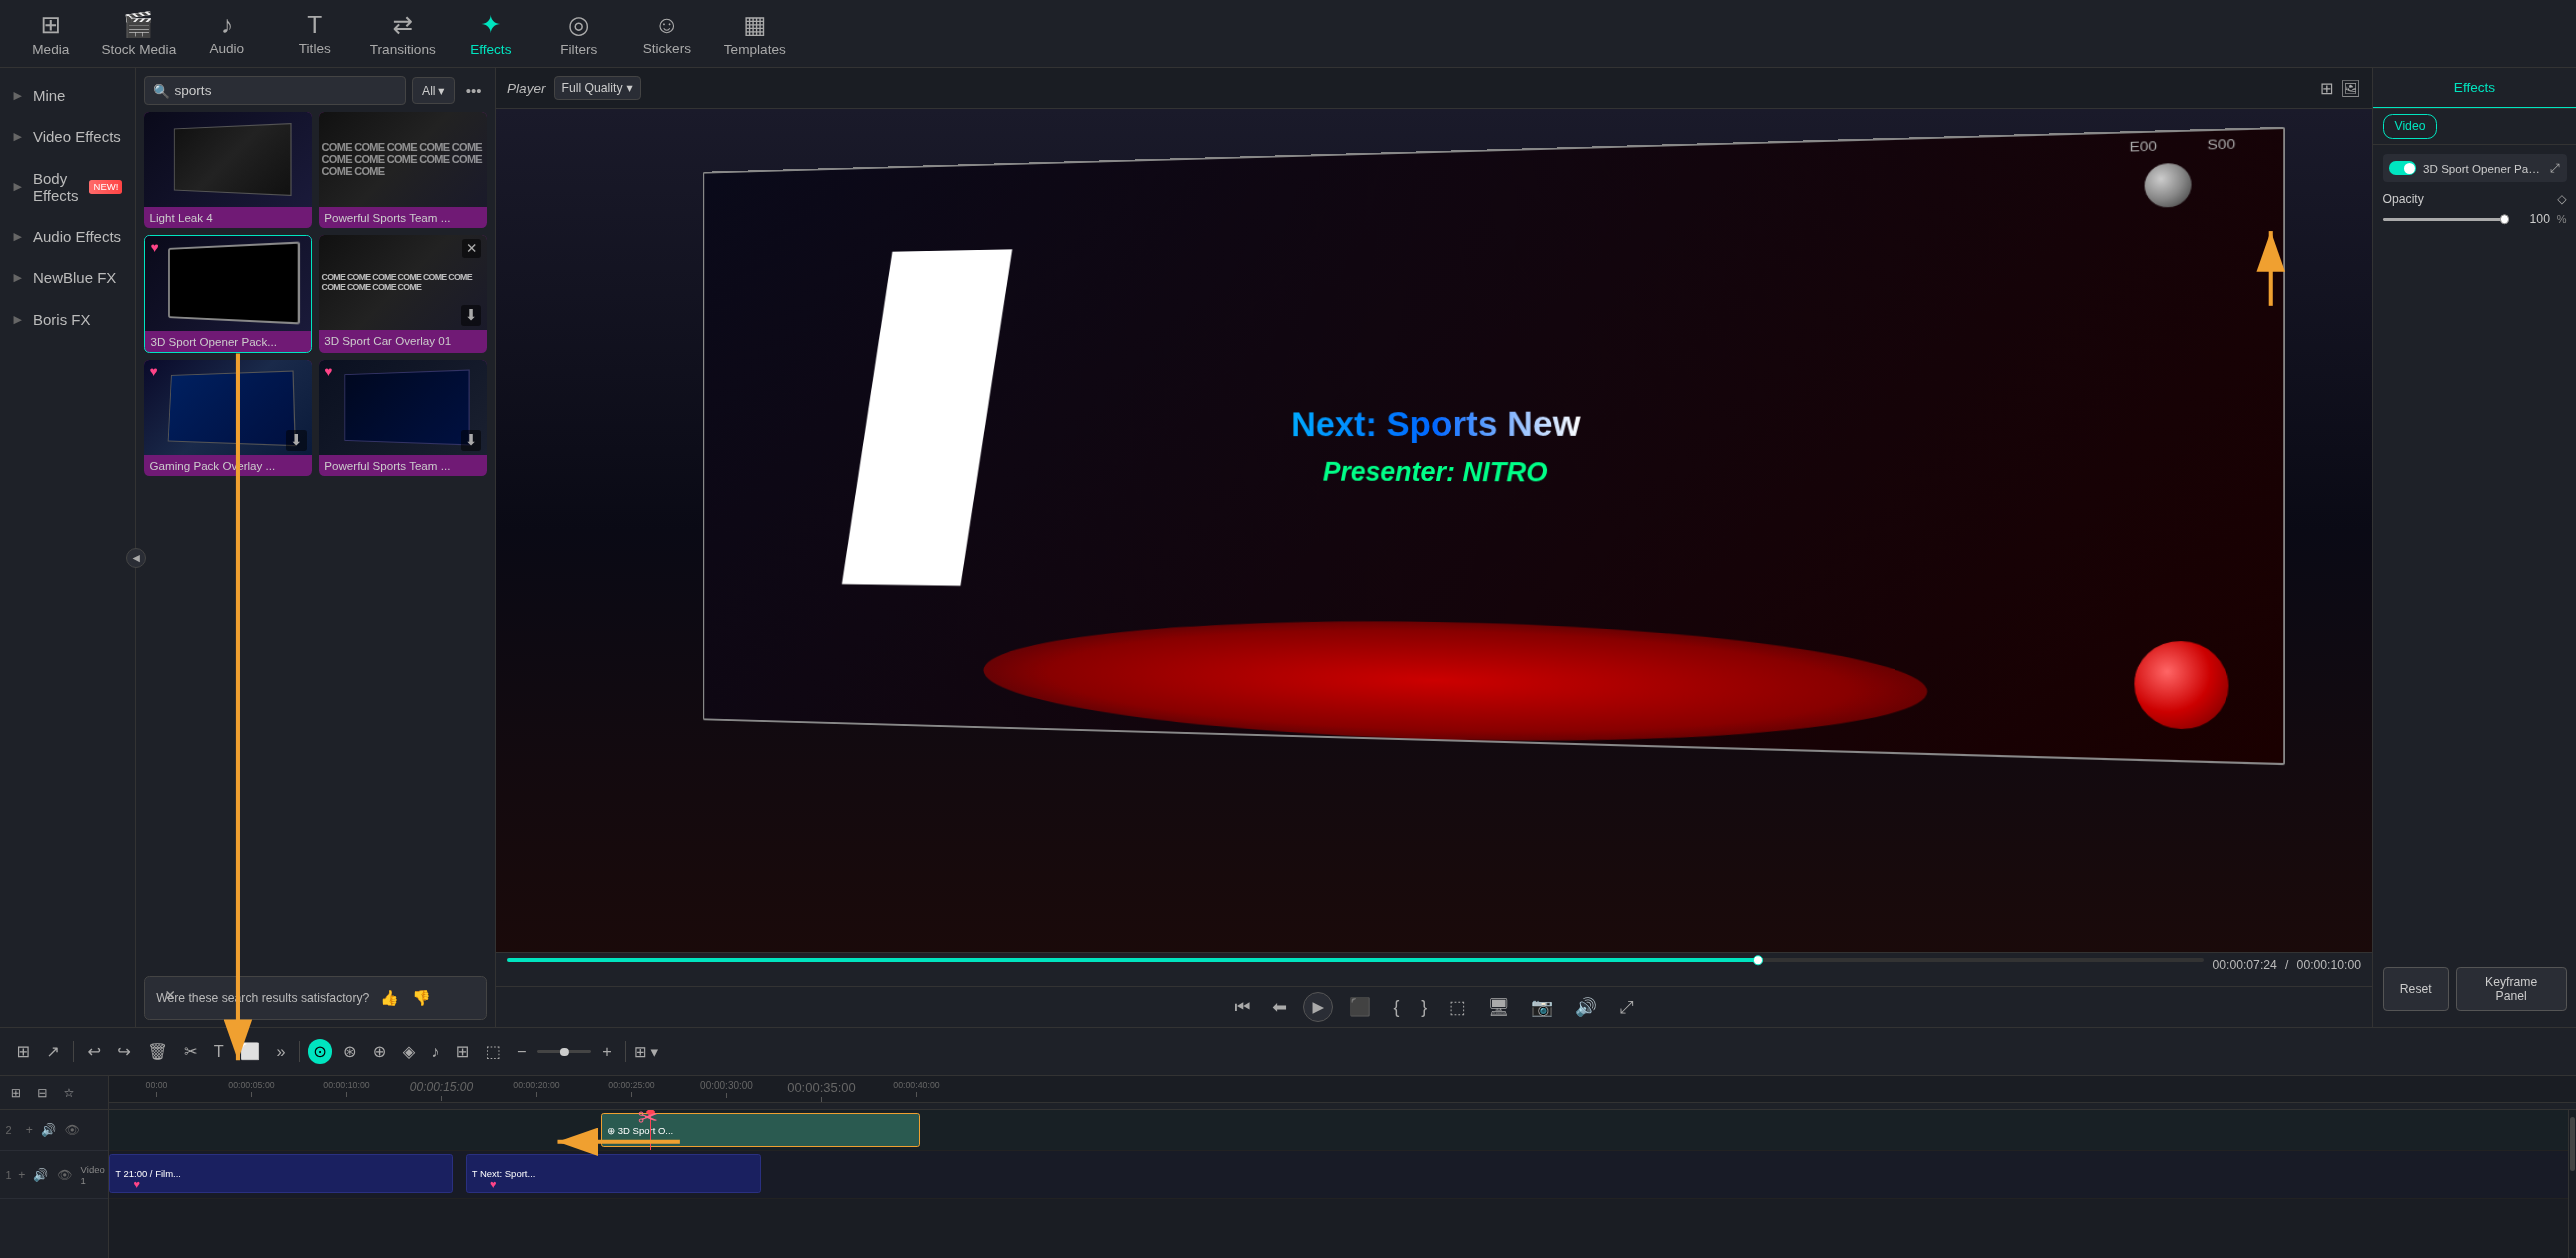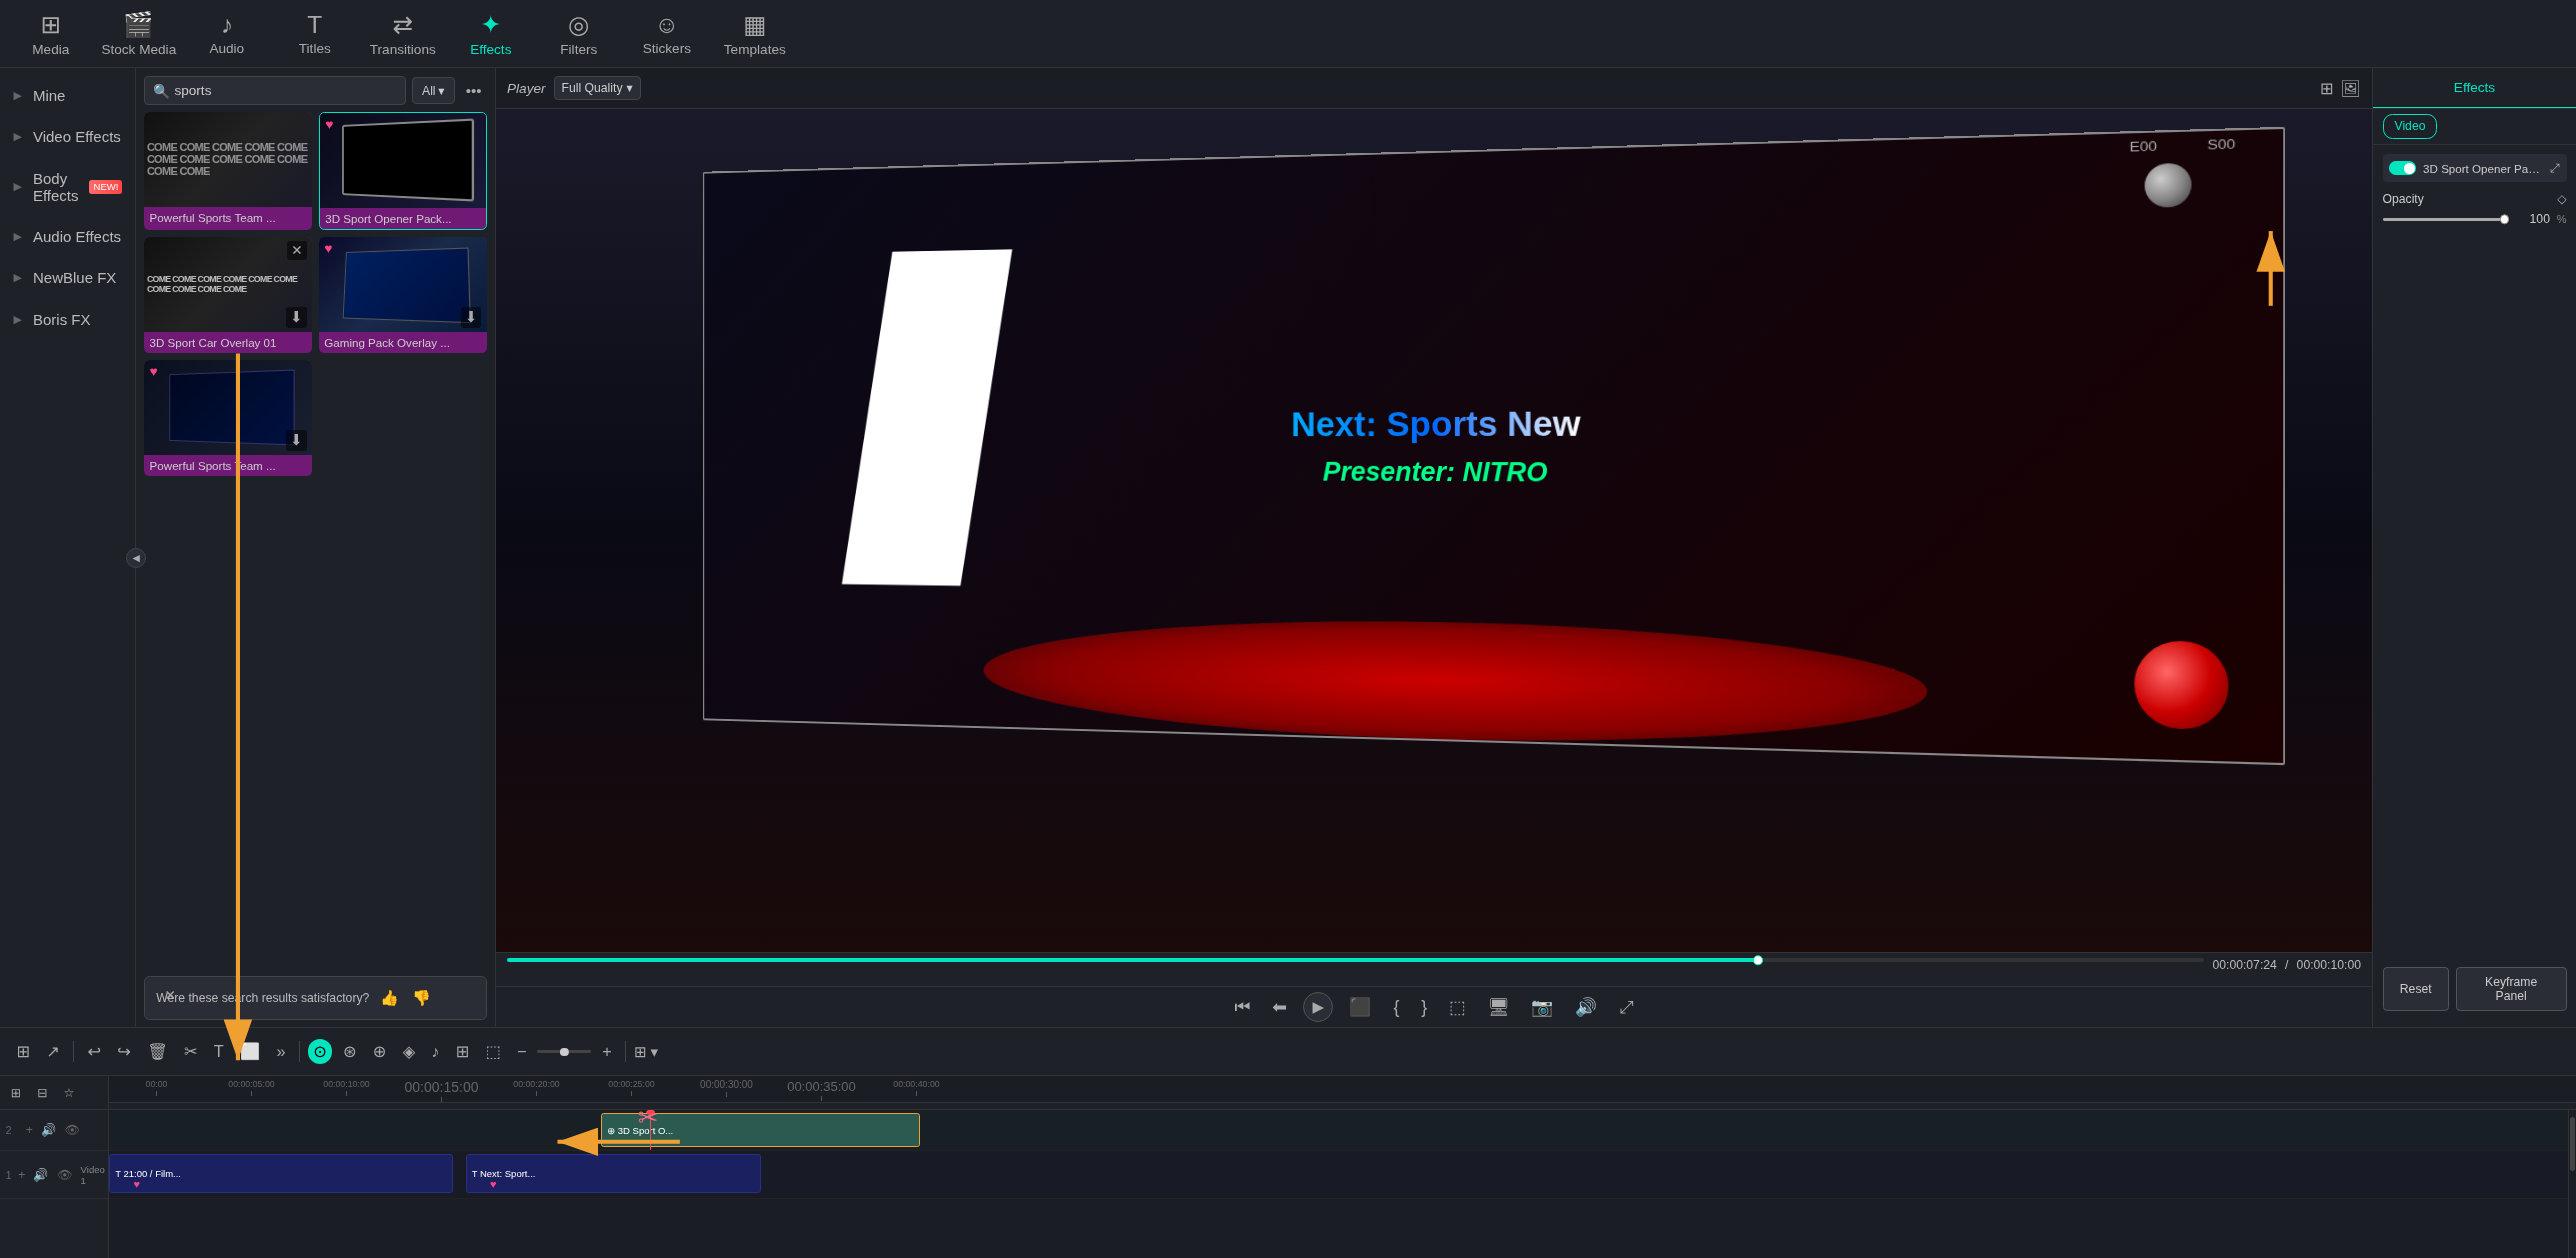--- a/index.html
+++ b/index.html
@@ -994,20 +994,26 @@
       </div>
       <div class="filter-btn">
         <span>All</span>
         <span>▾</span>
       </div>
       <button class="more-btn">•••</button>
     </div>
 
     <div class="effects-grid">
 
+      <div class="effect-card">
+        <div class="effect-thumb effect-thumb-dark">
+          <div style="width:70%;height:70%;background:linear-gradient(135deg,#111,#222,#111);border:1.4px solid #555;transform:perspective(102px) rotateY(-8deg);"></div>
+        </div>
+        <div class="effect-label">Light Leak 4</div>
+      </div>
 
       <div class="effect-card">
         <div class="effect-thumb effect-thumb-black">
           <div class="come-overlay">
             COME COME COME COME COME COME COME COME COME COME COME COME
           </div>
         </div>
         <div class="effect-label">Powerful Sports Team ...</div>
       </div>
 
@@ -1210,21 +1216,21 @@
         </div>
         <div class="ruler-tick">
           <span style="font-size:8.8px;color:#666;">00:00:05:00</span>
           <div class="ruler-tick-line"></div>
         </div>
         <div class="ruler-tick">
           <span style="font-size:8.8px;color:#666;">00:00:10:00</span>
           <div class="ruler-tick-line"></div>
         </div>
         <div class="ruler-tick">
-          <span style="font-size:14px;color:#666;">00:00:15:00</span>
+          <span style="font-size:12px;color:#666;font-style:italic;">00:00:15:00</span>
           <div class="ruler-tick-line"></div>
         </div>
         <div class="ruler-tick">
           <span style="font-size:8.8px;color:#666;">00:00:20:00</span>
           <div class="ruler-tick-line"></div>
         </div>
         <div class="ruler-tick">
           <span style="font-size:8.8px;color:#666;">00:00:25:00</span>
           <div class="ruler-tick-line"></div>
         </div>

